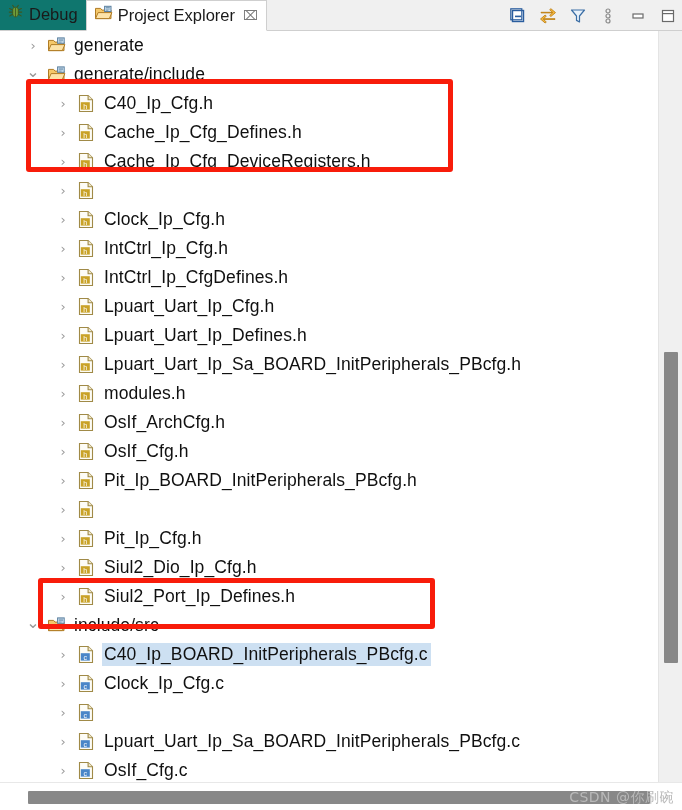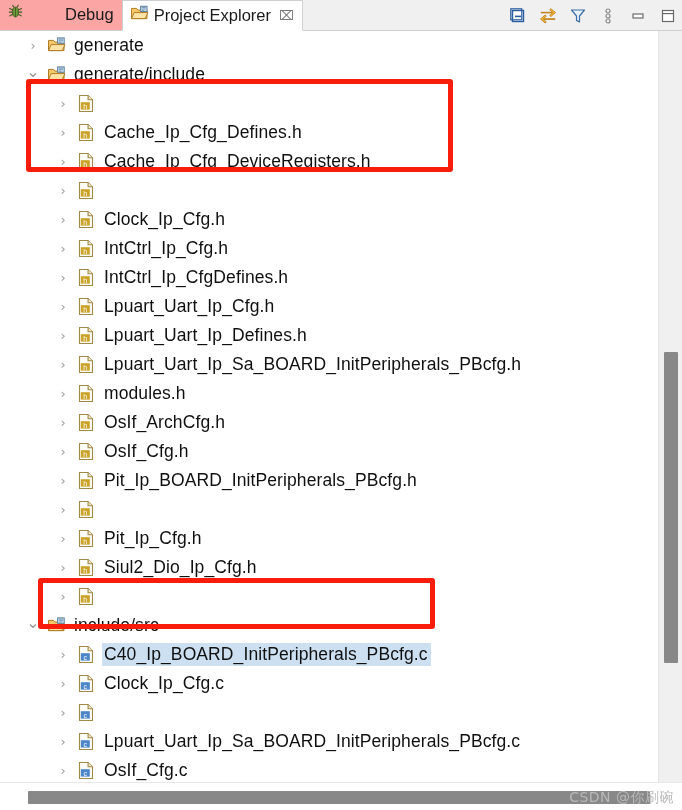--- a/index.html
+++ b/index.html
@@ -26,21 +26,21 @@
   }
   .tab {
     height: 31px;
     display: flex; align-items: center;
     padding: 0 8px 0 7px;
     font-size: 16.5px;
     color: #1a1a1a;
     cursor: default;
     white-space: nowrap;
   }
-  .tab.inactive { background: #fca5a5; gap: 36px; }
+  .tab.inactive { background: #0f766e; }
   .tab.active {
     background: #ffffff;
     border-left: 1px solid #cfcfcf;
     border-right: 1px solid #cfcfcf;
     border-top: 1px solid #cfcfcf;
     border-bottom: 1px solid #ffffff;
     margin-bottom: -1px;
   }
   .tab .label { margin-left: 5px; }
   .tab .closer {
@@ -253,20 +253,21 @@
         <div class="row" style="padding-left: 56px;">
           <span class="arrow">›</span>
           <span class="icon">
             <svg width="16" height="19" viewBox="0 0 16 19">
               <path d="M1.5 1.5h8.6l4.4 4.3V17.5H1.5z" fill="#fdfcf6" stroke="#a08a47" stroke-width="1.1"></path>
               <path d="M10.1 1.5v4.3h4.4" fill="#efe7cd" stroke="#a08a47" stroke-width="1.1"></path>
               <rect x="2.8" y="8.2" width="9" height="7.4" fill="#c9a227"></rect>
               <text x="7.3" y="14.5" font-size="7" font-family="Liberation Sans, sans-serif" fill="#ffffff" text-anchor="middle">h</text>
             </svg>
           </span>
+          <span class="name">C40_Ip_Cfg.h</span>
         </div>
         <div class="row" style="padding-left: 56px;">
           <span class="arrow">›</span>
           <span class="icon">
             <svg width="16" height="19" viewBox="0 0 16 19">
               <path d="M1.5 1.5h8.6l4.4 4.3V17.5H1.5z" fill="#fdfcf6" stroke="#a08a47" stroke-width="1.1"></path>
               <path d="M10.1 1.5v4.3h4.4" fill="#efe7cd" stroke="#a08a47" stroke-width="1.1"></path>
               <rect x="2.8" y="8.2" width="9" height="7.4" fill="#c9a227"></rect>
               <text x="7.3" y="14.5" font-size="7" font-family="Liberation Sans, sans-serif" fill="#ffffff" text-anchor="middle">h</text>
             </svg>
@@ -454,20 +455,21 @@
         <div class="row" style="padding-left: 56px;">
           <span class="arrow">›</span>
           <span class="icon">
             <svg width="16" height="19" viewBox="0 0 16 19">
               <path d="M1.5 1.5h8.6l4.4 4.3V17.5H1.5z" fill="#fdfcf6" stroke="#a08a47" stroke-width="1.1"></path>
               <path d="M10.1 1.5v4.3h4.4" fill="#efe7cd" stroke="#a08a47" stroke-width="1.1"></path>
               <rect x="2.8" y="8.2" width="9" height="7.4" fill="#c9a227"></rect>
               <text x="7.3" y="14.5" font-size="7" font-family="Liberation Sans, sans-serif" fill="#ffffff" text-anchor="middle">h</text>
             </svg>
           </span>
+          <span class="name">Siul2_Port_Ip_Defines.h</span>
         </div>
         <div class="row" style="padding-left: 26px;">
           <span class="arrow" style="font-size: 16px; margin-top: -5px;">⌄</span>
           <span class="icon">
             <svg width="19" height="17" viewBox="0 0 19 17">
               <path d="M1.5 13.6V3.4h5.1l1.5 1.7h8.9v8.5z" fill="#f5c86a" stroke="#b07c25" stroke-width="1"></path>
               <path d="M1.5 13.6l2.6-6h13.8l-2.6 6z" fill="#fde3a8" stroke="#b07c25" stroke-width="1"></path>
               <rect x="10.6" y="0.9" width="6.6" height="5.4" fill="#cfe3f2" stroke="#5a7f9e" stroke-width="1"></rect>
               <path d="M11.8 2.2h4.2M11.8 3.7h4.2M11.8 5.1h2.8" stroke="#5a7f9e" stroke-width="0.7"></path>
             </svg>

